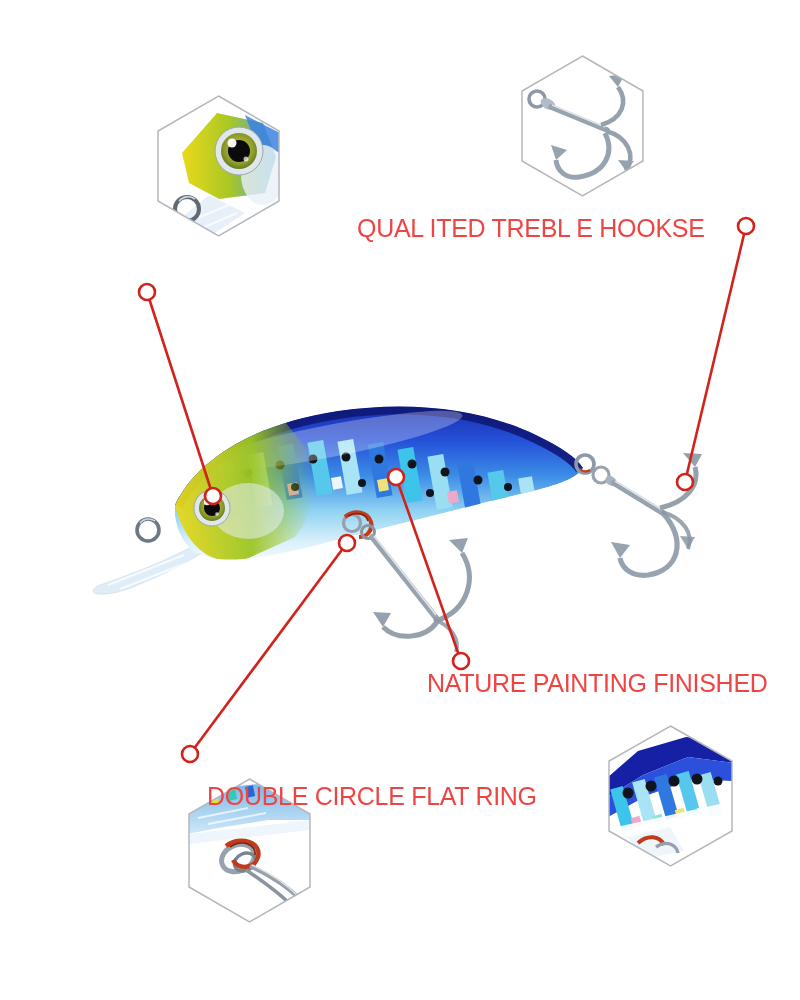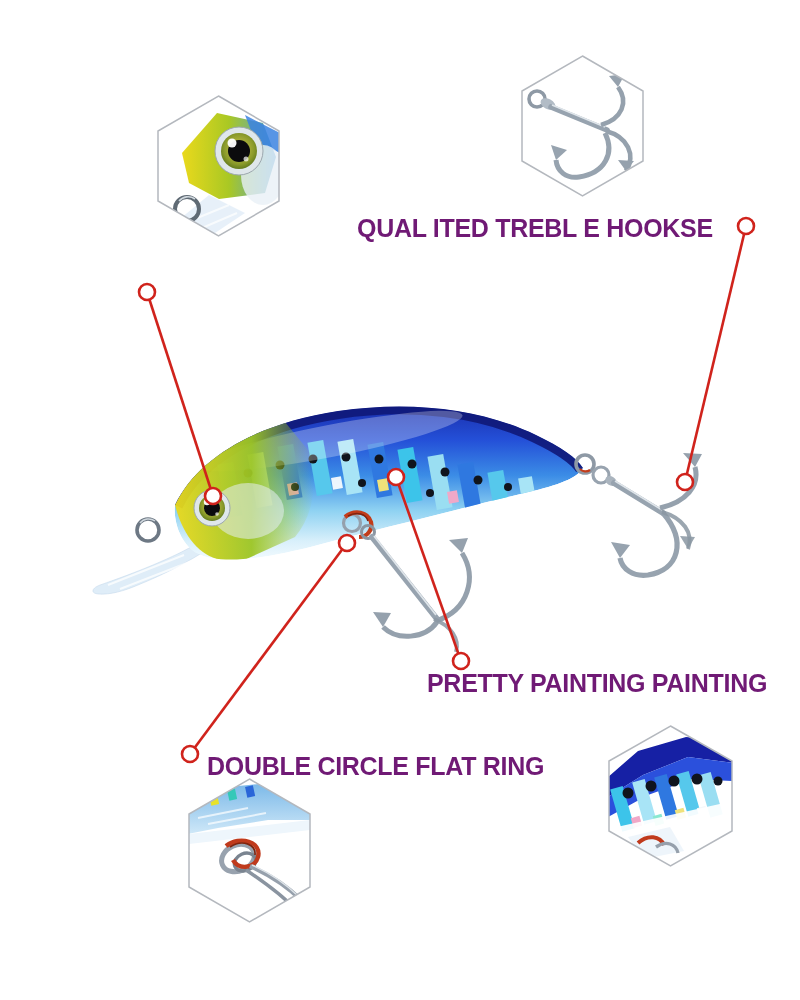--- a/index.html
+++ b/index.html
@@ -1,25 +1,25 @@
 <!DOCTYPE html>
 <html><head>
 <meta charset="utf-8">
 <style>
   html,body{margin:0;padding:0;background:#ffffff;}
   #stage{position:relative;width:800px;height:1000px;background:#ffffff;overflow:hidden;
          font-family:"Liberation Sans",sans-serif;}
   svg{display:block;}
   .abs{position:absolute;}
-  .callout-label{position:absolute;font-weight:700;font-size:25px;letter-spacing:-0.3px;
-                 color:#701a75;white-space:nowrap;line-height:1;}
+  .callout-label{position:absolute;font-weight:400;font-size:25px;letter-spacing:-0.3px;
+                 color:#ef4444;white-space:nowrap;line-height:1;}
   .label-treble   {left:357px;top:216px;}
   .label-eyes     {left:170px;top:282px;}
   .label-painting {left:427px;top:671px;}
-  .label-ring     {left:207px;top:754px;}
+  .label-ring     {left:207px;top:784px;}
   .hex-tl{left:157px;top:95px;width:123px;height:142px;}
   .hex-tr{left:521px;top:55px;width:123px;height:142px;}
   .hex-bl{left:188px;top:778px;width:123px;height:145px;}
   .hex-br{left:608px;top:725px;width:125px;height:142px;}
   .lure-svg{left:80px;top:395px;width:660px;height:260px;}
   .overlay-svg{left:0;top:0;width:800px;height:1000px;pointer-events:none;}
 </style>
 </head>
 <body>
 
@@ -279,16 +279,16 @@
       <circle cx="746" cy="226" r="8"></circle>
       <circle cx="685" cy="482" r="8"></circle>
       <circle cx="396" cy="477" r="8"></circle>
       <circle cx="461" cy="661" r="8"></circle>
       <circle cx="347" cy="543" r="8"></circle>
       <circle cx="190" cy="754" r="8"></circle>
     </g>
   </svg>
 
   <div class="callout-label label-treble">QUAL ITED TREBL E HOOKSE</div>
-  <div class="callout-label label-painting">PRETTY PAINTING PAINTING</div>
+  <div class="callout-label label-painting">NATURE PAINTING FINISHED</div>
   <div class="callout-label label-ring">DOUBLE CIRCLE FLAT RING</div>
 
 </div>
 
 </body></html>

